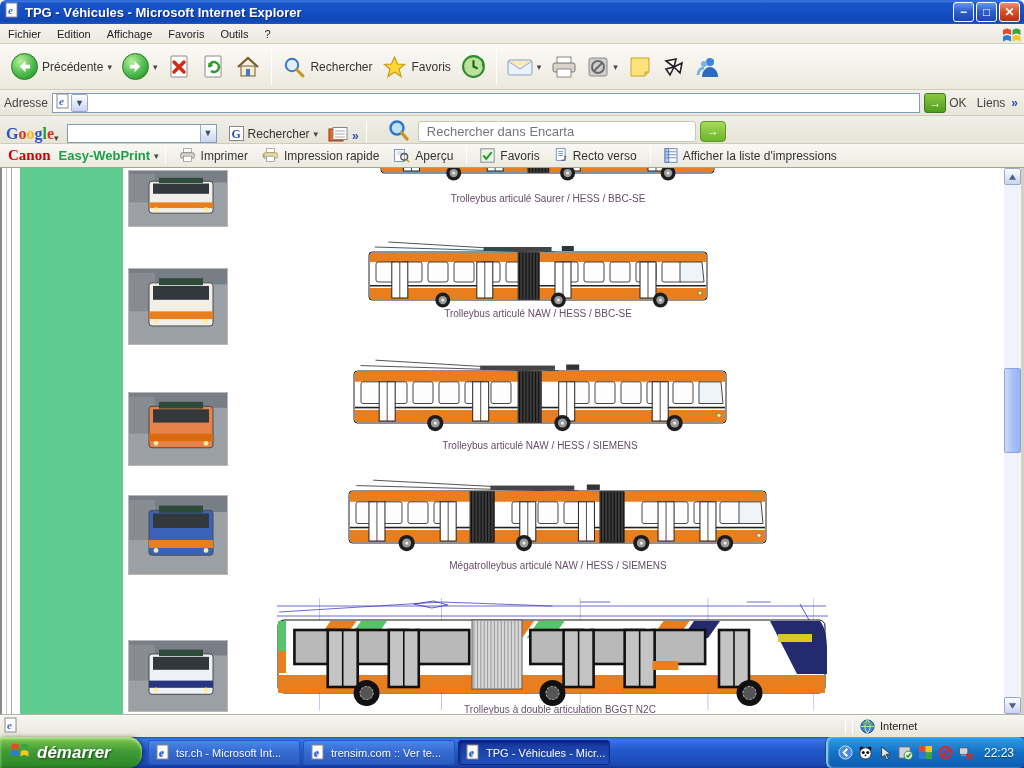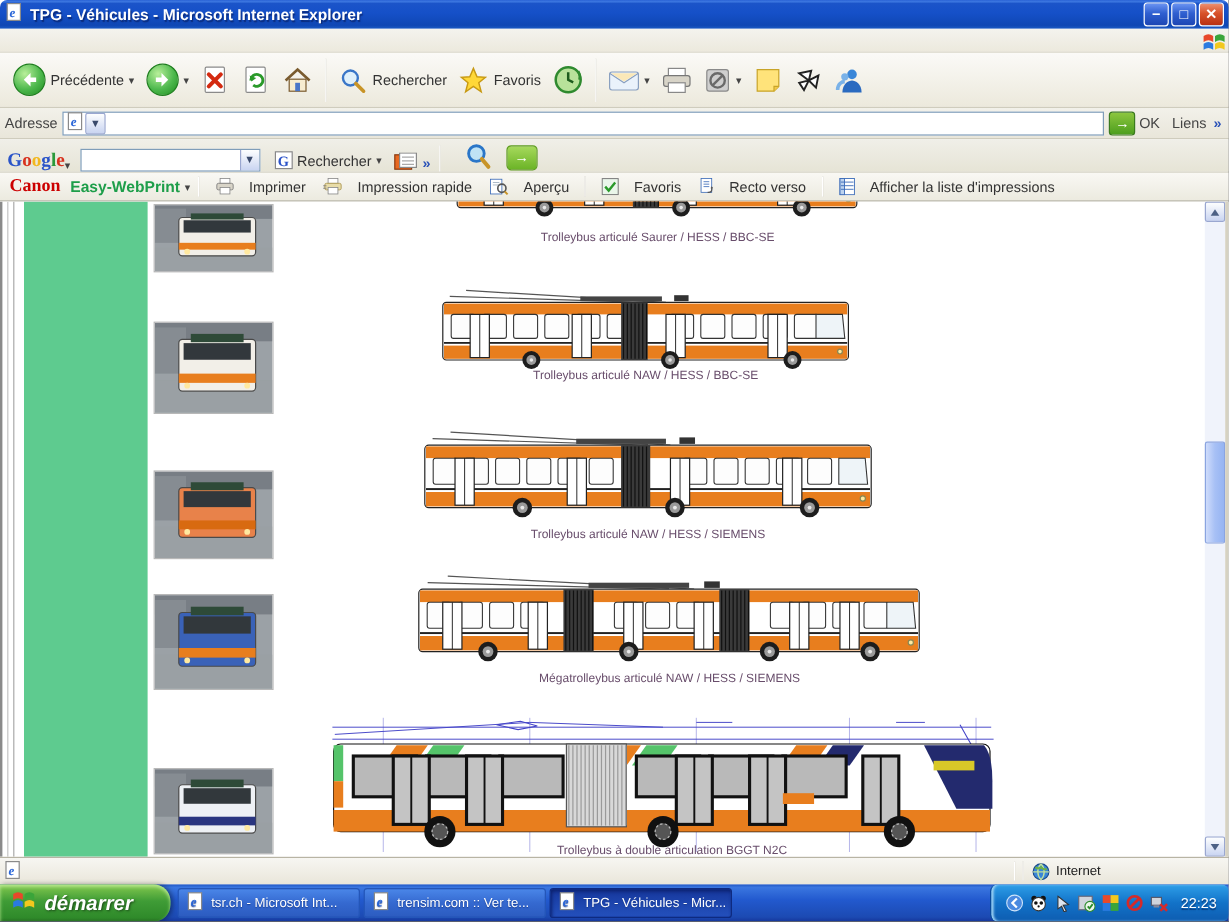--- a/index.html
+++ b/index.html
@@ -70,21 +70,21 @@
   #encarta-go{width:26px;height:21px;margin-left:4px;border-radius:4px;border:1px solid #5d9c1f;
     background:linear-gradient(180deg,#a6d95c,#6cb427);color:#fff;font-weight:bold;
     text-align:center;line-height:19px;}
 
   
   #canonbar{position:absolute;left:0;top:144px;width:1024px;height:24px;
     background:linear-gradient(180deg,#f9f8f4,#eceadf);border-bottom:1px solid #a8a494;
     display:flex;align-items:center;padding:0 8px;font-size:12px;color:#333;}
   #canon-logo{color:#cc0000;font-weight:bold;font-size:15px;font-family:"Liberation Serif",serif;}
   #canon-product{color:#1e9e4a;font-weight:bold;font-size:13px;margin:0 4px 0 8px;}
-  .cbtn{display:flex;align-items:center;gap:12px;padding:1px 7px;}
+  .cbtn{display:flex;align-items:center;gap:5px;padding:1px 7px;}
   .csep{width:1px;height:17px;background:#b9b5a6;border-right:1px solid #fff;margin:0 6px;}
 
   
   #content{position:absolute;left:0;top:168px;width:1024px;height:546px;background:#fff;overflow:hidden;}
   #left-strip{position:absolute;left:0;top:0;width:12px;height:546px;background:#fff;
     border-left:2px solid #8a8a8a;border-right:1px solid #aaa;}
   #left-strip::after{content:"";position:absolute;left:4px;top:0;width:1px;height:546px;background:#c4c4c4;}
   #green-band{position:absolute;left:20px;top:0;width:103px;height:546px;}
   .thumb{position:absolute;left:128px;width:100px;border:1px solid #b8b8b8;}
   .diagram{position:absolute;}
@@ -136,20 +136,21 @@
           <rect x="2" y="1" width="11" height="14" fill="#fff" stroke="#8a8a8a"></rect>
           <text x="4" y="12" font-size="11" font-weight="bold" font-style="italic" fill="#2a66d8" font-family="Liberation Serif,serif">e</text>
         </svg></span>
     <span id="title-text">TPG - Véhicules - Microsoft Internet Explorer</span>
     <span class="winbtn">−</span>
     <span class="winbtn">□</span>
     <span class="winbtn close">✕</span>
   </div>
 
   <div id="menubar">
+    <div id="menu-items"><span class="menu-item">Fichier</span><span class="menu-item">Edition</span><span class="menu-item">Affichage</span><span class="menu-item">Favoris</span><span class="menu-item">Outils</span><span class="menu-item">?</span></div>
     <span id="menubar-flag"><svg width="20" height="18" viewBox="0 0 20 18">
           <path d="M1 4 q4 -3 8 0 l0 5 q-4 -3 -8 0 Z" fill="#e8482a"></path>
           <path d="M10.5 4 q4 -3 8 0 l0 5 q-4 -3 -8 0 Z" fill="#3aa53a"></path>
           <path d="M1 10.5 q4 -3 8 0 l0 5 q-4 -3 -8 0 Z" fill="#2a7ae0"></path>
           <path d="M10.5 10.5 q4 -3 8 0 l0 5 q-4 -3 -8 0 Z" fill="#f2c81e"></path>
         </svg></span>
   </div>
 
   <div id="toolbar">
     <div class="tbtn">
@@ -289,20 +290,21 @@
         <line x1="7" y1="7" x2="17" y2="7" stroke="#aaa"></line>
       <line x1="7" y1="10" x2="17" y2="10" stroke="#aaa"></line>
     </svg>
     <span class="chev2">»</span>
     <div class="tsep" style="height:22px"></div>
     <div id="encarta-wrap">
       <svg width="26" height="24" viewBox="0 0 24 24" style="margin-right:6px;">
         <circle cx="10" cy="9" r="6.5" fill="#bfe3f5" stroke="#2a76c8" stroke-width="2.4"></circle>
         <line x1="14.5" y1="13.5" x2="20" y2="20" stroke="#c89428" stroke-width="3.4" stroke-linecap="round"></line>
       </svg>
+      <input id="encarta-input" placeholder="Rechercher dans Encarta" style="">
       <span id="encarta-go">→</span>
     </div>
   </div>
 
   <div id="canonbar">
     <span id="canon-logo">Canon</span>
     <span id="canon-product">Easy-WebPrint</span>
     <span class="drop">▾</span>
     <div class="csep"></div>
     <div id="canon-items" style="display:flex;align-items:center;">

